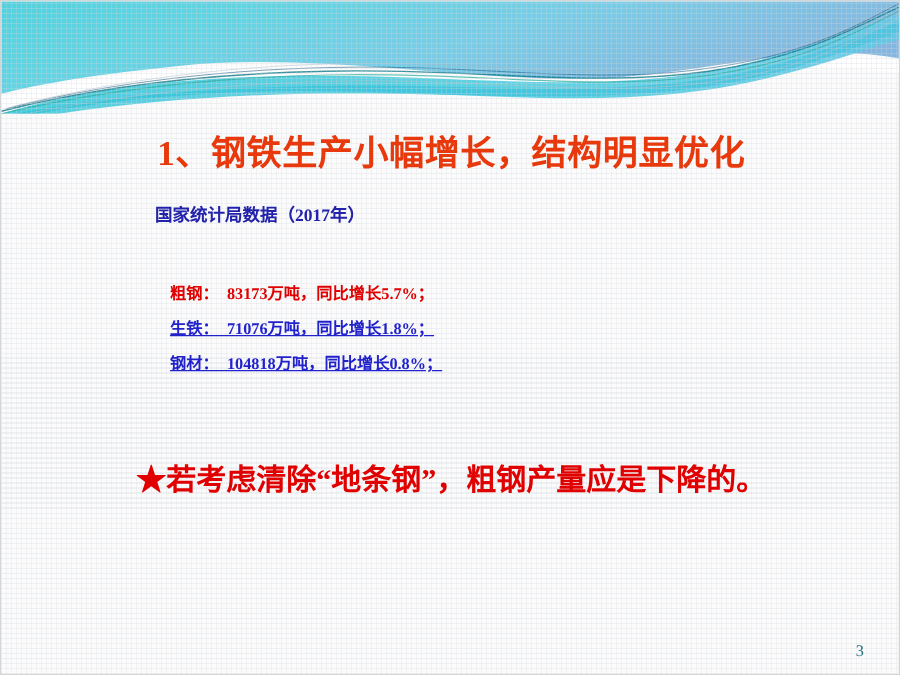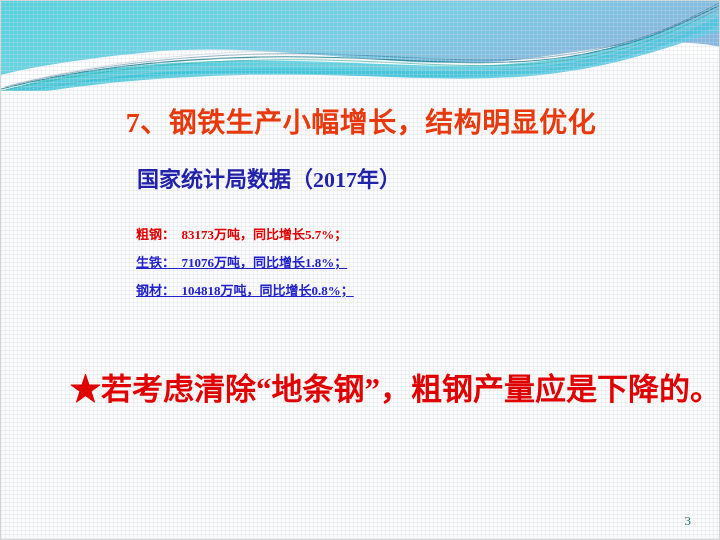--- a/index.html
+++ b/index.html
@@ -50,22 +50,22 @@
     font-size: 28px;
     font-weight: bold;
     letter-spacing: 0.5px;
     color: #E8390D;
     white-space: nowrap;
     font-family: "Liberation Serif", "DejaVu Serif", serif;
   }
   #data-source {
     position: absolute;
     top: 160px;
-    left: 136px;
-    font-size: 22px;
+    left: 123px;
+    font-size: 14px;
     font-weight: bold;
     color: #2222AA;
     white-space: nowrap;
   }
   #stats-list {
     position: absolute;
     top: 220px;
     left: 135px;
     font-size: 13px;
     font-weight: bold;
@@ -85,22 +85,22 @@
     font-size: 20px;
     font-weight: bold;
     color: #2222CC;
     white-space: nowrap;
   }
   #conclusion-line {
     position: absolute;
     top: 363px;
     left: 0;
     width: 720px;
-    text-align: right;
-    font-size: 31px;
+    text-align: center;
+    font-size: 24px;
     font-weight: bold;
     color: #E00000;
     white-space: nowrap;
   }
   #page-number {
     position: absolute;
     right: 28px;
     bottom: 10px;
     font-size: 13px;
     color: #1F6E78;
@@ -155,21 +155,21 @@
 
         <path d="M0,94 C76,78 166,66 266,64 C386,61 476,78 572,64 C652,52 690,28 720,12" fill="none" stroke="#B8C4CC" stroke-width="0.8" opacity="0.5"></path>
       </g>
     </svg>
   </div>
 
   <div class="paper-texture"></div>
 
   <div class="textlayer">
 
-    <div id="slide-title">7、钢铁生产小幅增长，结构明显优化</div>
+    <div id="slide-title">1、钢铁生产小幅增长，结构明显优化</div>
 
     <div id="data-source">国家统计局数据（2017年）</div>
 
     <div id="stats-list">
       <div class="stat-row accent">粗钢：  83173万吨，同比增长5.7%；</div>
       <div class="stat-row normal">生铁：  71076万吨，同比增长1.8%；</div>
       <div class="stat-row normal">钢材：  104818万吨，同比增长0.8%；</div>
     </div>
 
 

